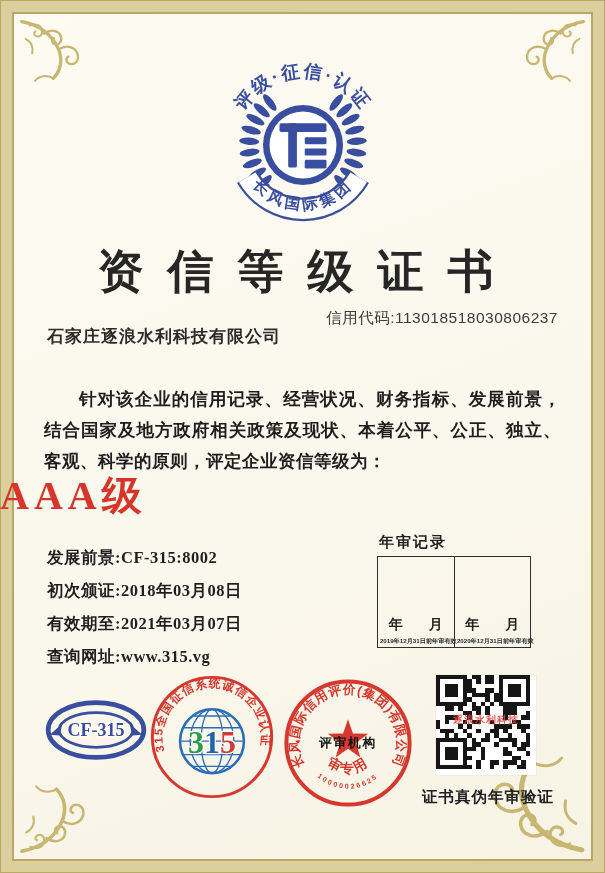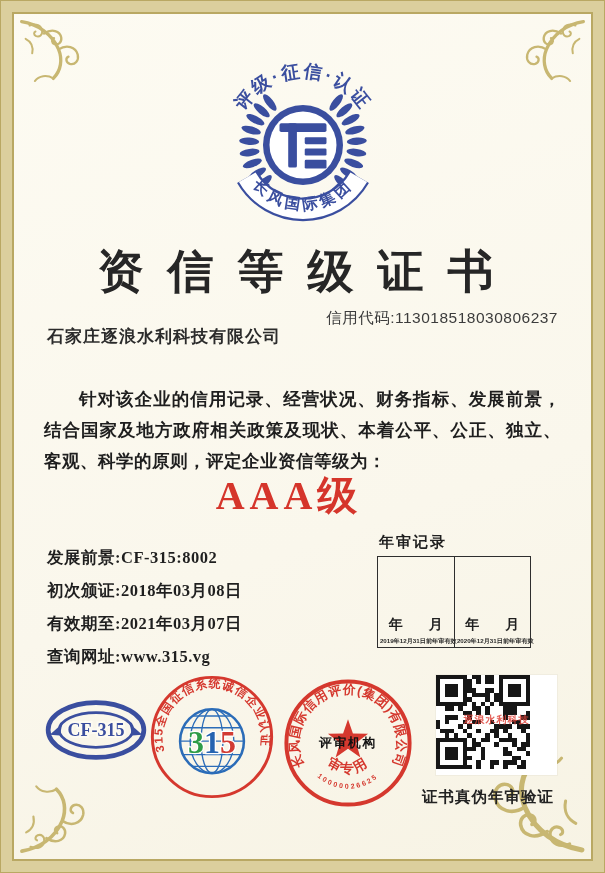--- a/index.html
+++ b/index.html
@@ -9,37 +9,37 @@
   .abs{position:absolute;}
   
   #frame-svg{position:absolute;left:0;top:0;width:605px;height:873px;pointer-events:none;}
   
   #logo{left:216px;top:58px;width:174px;height:174px;}
   
   #title{left:0;top:241px;width:605px;text-align:center;font-weight:900;font-size:46px;color:#262626;letter-spacing:24px;padding-left:10px;box-sizing:border-box;font-family:"DejaVu Sans","Liberation Sans",sans-serif;}
   #credit-code{right:47px;top:308px;font-size:15.5px;font-weight:normal;color:#3c3c3c;letter-spacing:0.5px;}
   #company{left:47px;top:325px;font-size:17px;font-weight:bold;color:#2b2b2b;letter-spacing:1px;}
   #body-text{left:44px;top:384px;width:517px;font-family:"Liberation Serif","DejaVu Serif",serif;font-weight:bold;font-size:17.5px;line-height:31px;color:#1e1e1e;text-align:justify;text-indent:2em;letter-spacing:0.5px;}
-  #grade{left:0;top:468px;width:578px;text-align:center;font-family:"Liberation Serif","DejaVu Serif",serif;font-weight:bold;font-size:40px;color:#d5352b;letter-spacing:5px;}
+  #grade{left:0;top:468px;width:578px;font-family:"Liberation Serif","DejaVu Serif",serif;font-weight:bold;font-size:40px;color:#d5352b;letter-spacing:5px;}
   #details{left:47px;top:541px;font-family:"Liberation Serif","DejaVu Serif",serif;font-weight:bold;font-size:16.5px;color:#1f1f1f;line-height:33px;letter-spacing:0.5px;}
   
   #annual-label{left:379px;top:533px;font-family:"Liberation Serif","DejaVu Serif",serif;font-weight:bold;font-size:15px;color:#1f1f1f;letter-spacing:2px;}
   #annual-box{left:377px;top:556px;width:154px;height:92px;border:1.5px solid #2e2e2e;display:flex;box-sizing:border-box;}
   .annual-cell{position:relative;flex:1;}
   .annual-cell + .annual-cell{border-left:1.5px solid #2e2e2e;}
   .ym{position:absolute;left:0;right:0;bottom:13px;text-align:center;font-family:"Liberation Serif","DejaVu Serif",serif;font-weight:bold;font-size:14px;color:#1f1f1f;}
   .ym span{display:inline-block;}
   .ym .m{margin-left:26px;}
   .note{position:absolute;left:0;right:0;bottom:1px;text-align:center;font-size:6.5px;font-weight:bold;color:#2a2a2a;white-space:nowrap;transform:scale(0.95);}
   
   #cf-oval{left:45px;top:700px;width:102px;height:60px;}
   #cf-caption{left:38px;top:770px;width:116px;text-align:center;font-family:"Liberation Serif","DejaVu Serif",serif;font-weight:bold;font-size:15.5px;color:#222;letter-spacing:2px;}
   #globe-seal{left:149px;top:674px;width:126px;height:126px;}
   #review-seal{left:282px;top:677px;width:132px;height:132px;}
-  #qr{left:436px;top:675px;width:121px;height:100px;background:#fff;padding:0;box-sizing:border-box;box-shadow:0 0 0 1px rgba(0,0,0,0.03);}
+  #qr{left:436px;top:675px;width:100px;height:100px;background:#fff;padding:0;box-sizing:border-box;box-shadow:0 0 0 1px rgba(0,0,0,0.03);}
   #qr-grid{position:relative;width:94px;height:94px;display:grid;grid-template-columns:repeat(21,1fr);grid-template-rows:repeat(21,1fr);}
   #qr-grid .b{background:#161616;}
   #qr-overlay{position:absolute;left:0;right:0;top:38%;text-align:center;font-size:10px;font-weight:bold;color:#e0453c;opacity:0.85;letter-spacing:1px;pointer-events:none;}
   #qr-caption{left:415px;top:787px;width:146px;text-align:center;font-family:"Liberation Serif","DejaVu Serif",serif;font-weight:bold;font-size:15.5px;color:#222;letter-spacing:1px;white-space:nowrap;}
 </style>
 </head>
 <body>
 
 <div id="cert">
 

